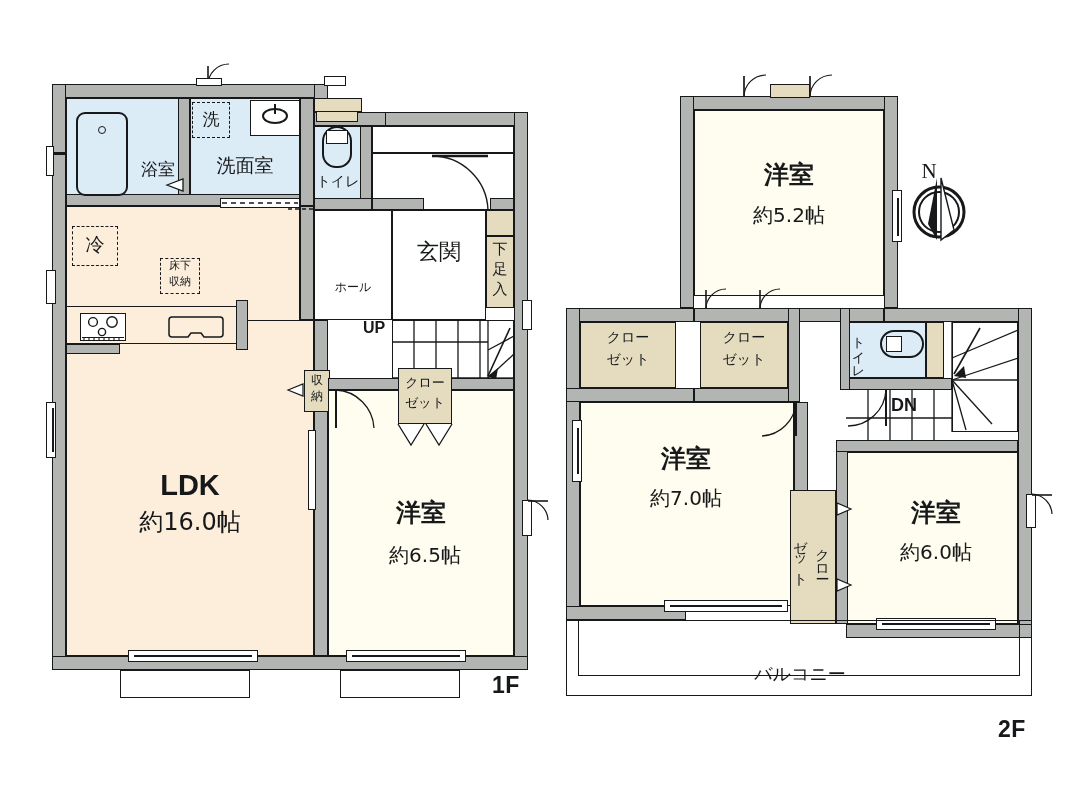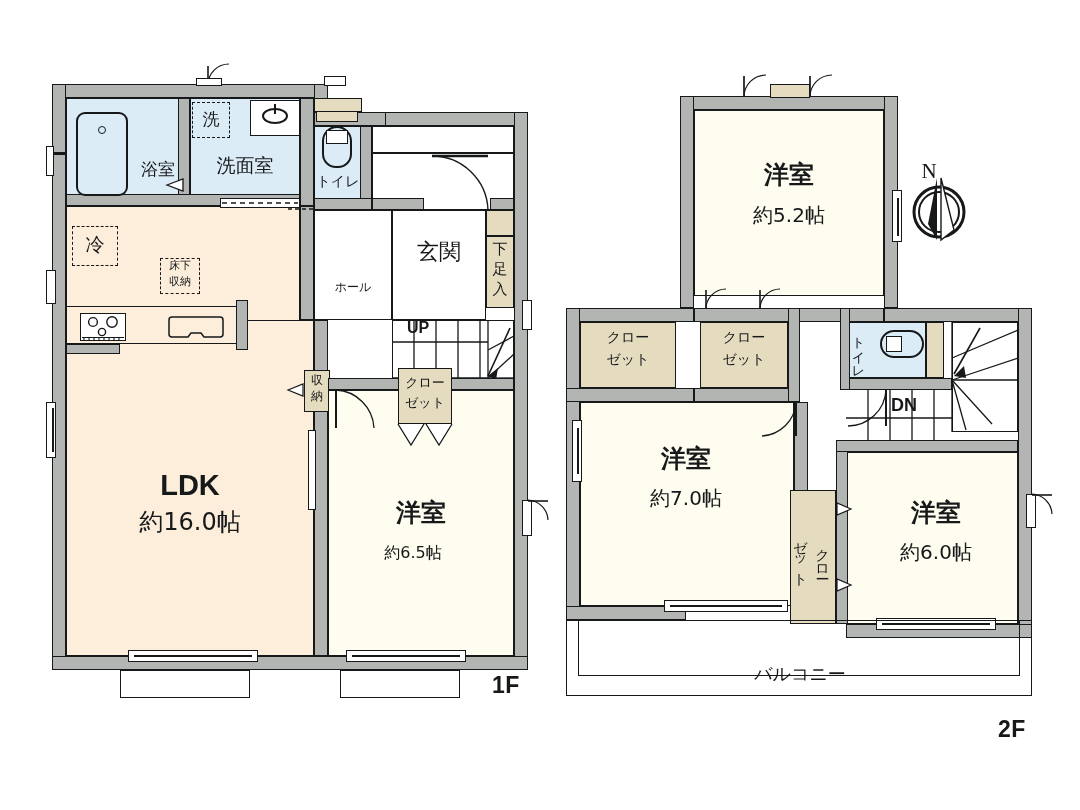--- a/index.html
+++ b/index.html
@@ -128,21 +128,21 @@
         <line x1="96" y1="58" x2="122" y2="58"></line>
         <line x1="96" y1="30" x2="122" y2="16"></line>
         <line x1="96" y1="58" x2="122" y2="34"></line>
         <line x1="96" y1="58" x2="118" y2="80"></line>
         <line x1="96" y1="58" x2="104" y2="106"></line>
       </g>
       <line x1="118" y1="8" x2="96" y2="56" stroke="#16181a" stroke-width="1.6"></line>
       <polygon points="96,56 106,48 104,60" fill="#16181a"></polygon>
     </svg>
   </div>
-  <div class="lbl" style="left:356px; top:320px; width:36px; font-size:16px; font-family:'Liberation Sans',sans-serif; font-weight:600;margin-left:44px;">UP</div>
+  <div class="lbl" style="left:356px; top:320px; width:36px; font-size:16px; font-family:'Liberation Sans',sans-serif; font-weight:600;">UP</div>
 
   <div class="room f-ldk" style="left:66px; top:206px; width:234px; height:450px;"></div>
   <div class="room f-ldk" style="left:66px; top:320px; width:248px; height:336px;"></div>
   <div class="wall" style="left:300px; top:206px; width:14px; height:114px;"></div>
   <div class="wall" style="left:314px; top:320px; width:14px; height:336px;"></div>
 
   <div class="dash f-ldk" style="left:72px; top:226px; width:46px; height:40px;"></div>
   <div class="lbl" style="left:72px; top:234px; width:46px; font-size:19px;">冷</div>
 
   <div class="dash f-ldk" style="left:160px; top:258px; width:40px; height:36px;"></div>
@@ -187,21 +187,21 @@
   <div class="lbl" style="left:304px; top:390px; width:26px; font-size:12px;">納</div>
   <div class="svgwrap" style="left:288px; top:383px; width:16px; height:14px;">
     <svg width="16" height="14">
           <polygon points="0,7 15,1 15,13" fill="#ffffff" stroke="#16181a" stroke-width="1.2"></polygon>
         </svg>
   </div>
 
   <div class="room f-room" style="left:328px; top:390px; width:186px; height:266px;"></div>
   <div class="wall" style="left:328px; top:378px; width:186px; height:12px;"></div>
   <div class="lbl" style="left:348px; top:500px; width:146px; font-size:25px; font-weight:600;">洋室</div>
-  <div class="lbl" style="left:340px; top:545px; width:146px; font-size:16px;">約6.5帖</div>
+  <div class="lbl" style="left:352px; top:545px; width:146px; font-size:20px;">約6.5帖</div>
 
   <div class="plain f-closet" style="left:398px; top:368px; width:54px; height:56px;"></div>
   <div class="lbl" style="left:396px; top:376px; width:58px; font-size:13px;">クロー</div>
   <div class="lbl" style="left:396px; top:396px; width:58px; font-size:13px;">ゼット</div>
   <div class="svgwrap" style="left:398px; top:424px; width:54px; height:22px;">
     <svg width="54" height="22">
           <polyline points="0,0 13,21 26,0" fill="#fff" stroke="#16181a" stroke-width="1.3"></polyline>
           <polyline points="28,0 41,21 54,0" fill="#fff" stroke="#16181a" stroke-width="1.3"></polyline>
         </svg>
   </div>

